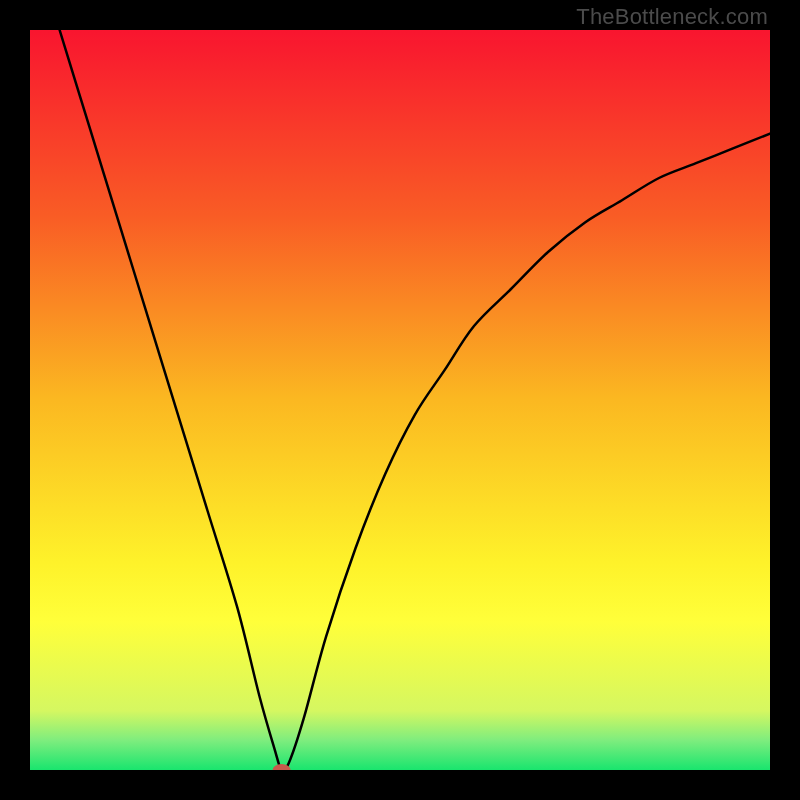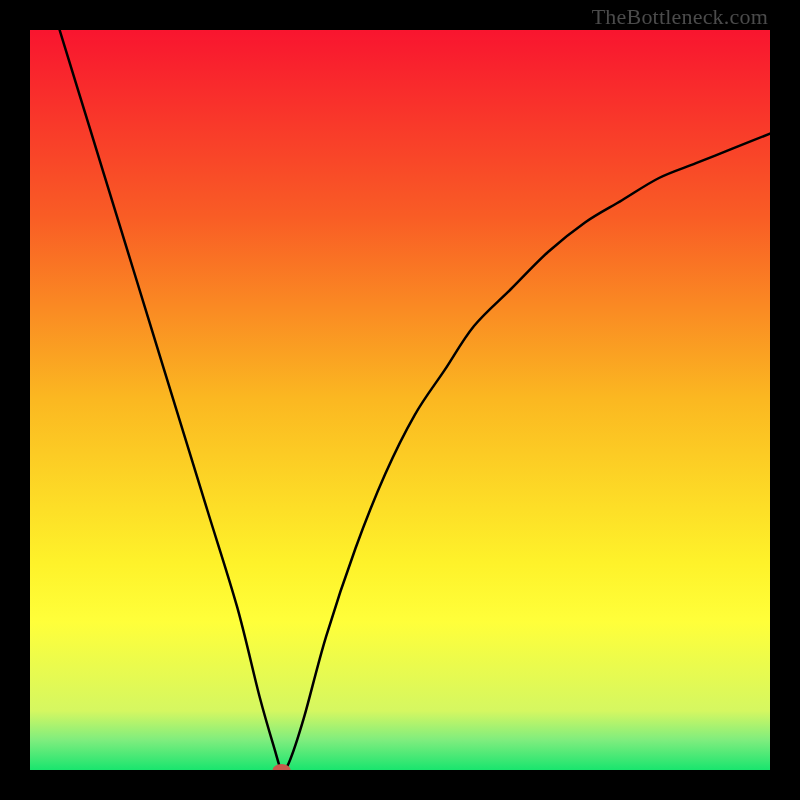--- a/index.html
+++ b/index.html
@@ -20,21 +20,21 @@
     width: 740px;
     height: 740px;
   }
   .watermark {
     position: absolute;
     top: 4px;
     right: 32px;
     color: #4b4b4b;
     font-size: 22px;
     font-weight: 500;
-    font-family: Liberation Serif, serif;
+    font-family: Liberation Sans, sans-serif;
     letter-spacing: 0.2px;
   }
   .curve-svg {
     position: absolute;
     left: 30px;
     top: 30px;
     width: 740px;
     height: 740px;
   }
 </style>

